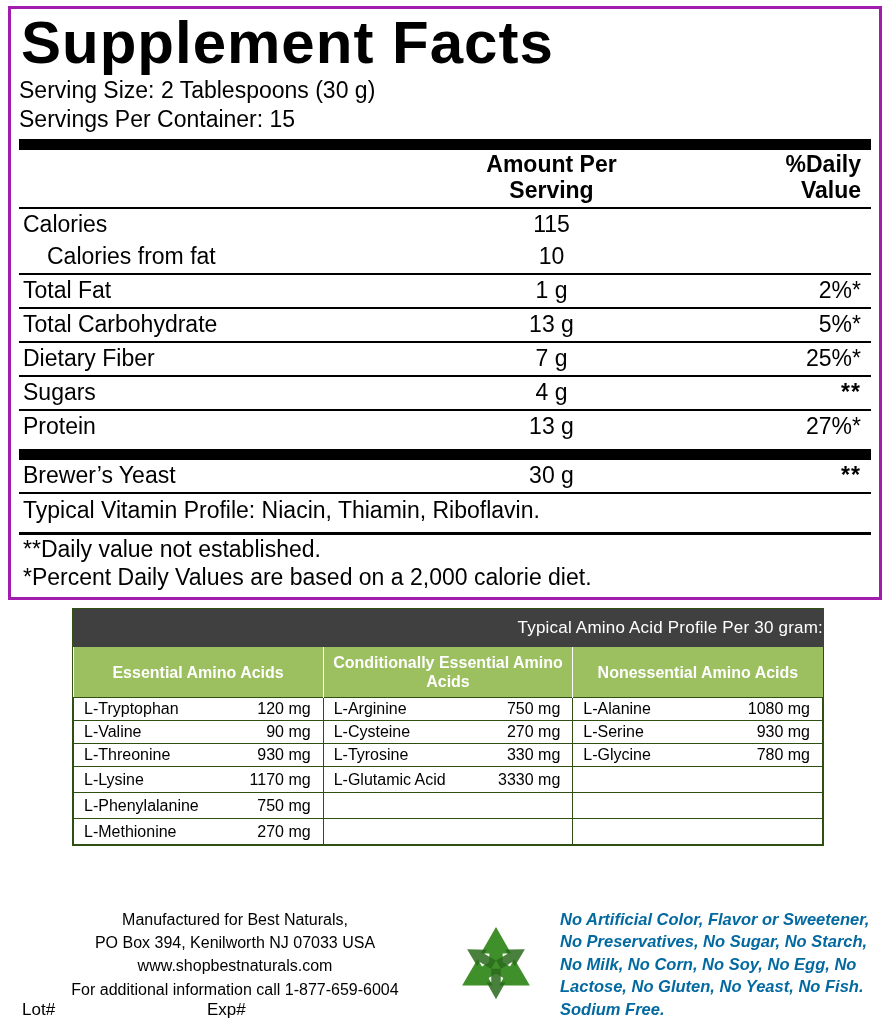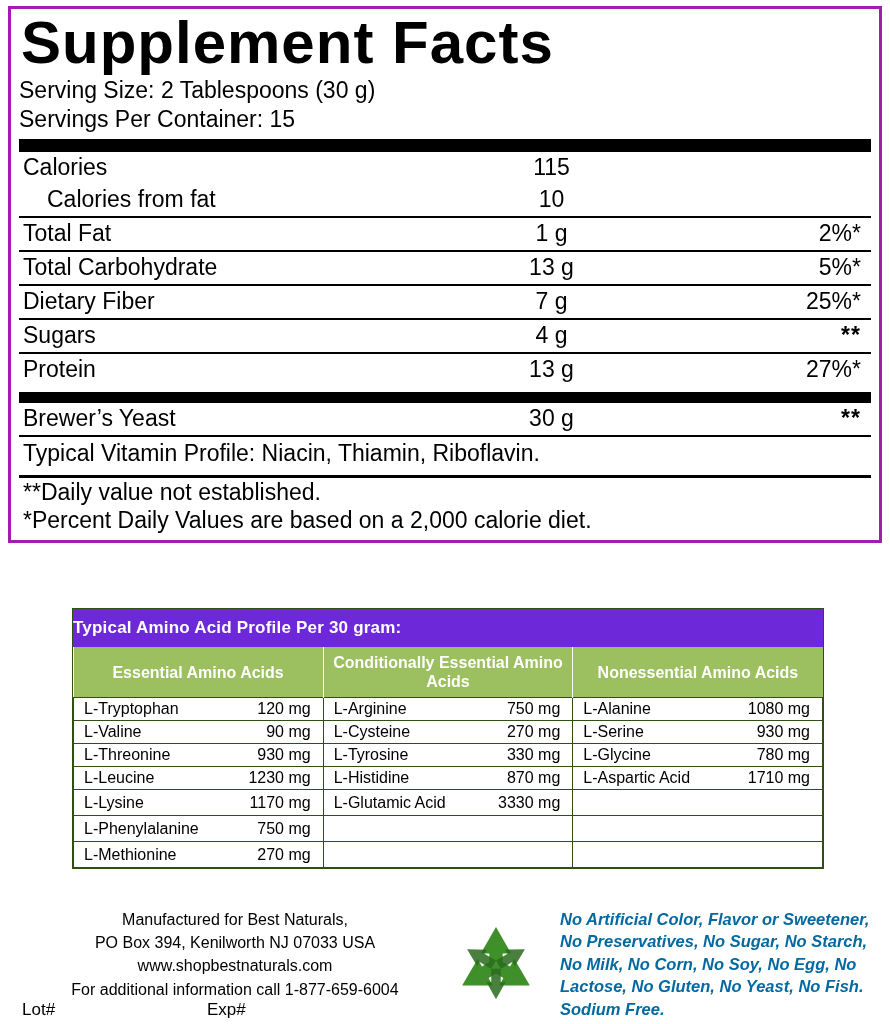--- a/index.html
+++ b/index.html
@@ -85,25 +85,25 @@
 
   
   .amino-wrap {
     position: absolute;
     left: 72px;
     top: 608px;
     width: 752px;
     border: 1px solid #2f4f13;
   }
   .amino-title {
-    background: #6d28d9;
+    background: #404040;
     color: #ffffff;
-    font-weight: bold;
+    font-weight: normal;
     font-size: 17px;
-    text-align: left;
+    text-align: right;
     padding: 9px 0;
     letter-spacing: .2px;
   }
   table.amino {
     width: 100%;
     border-collapse: collapse;
     font-size: 16px;
   }
   table.amino th {
     background: #9cbf5f;
@@ -175,20 +175,31 @@
 
 <div class="panel">
   <div class="sf-title">Supplement Facts</div>
   <div class="serving-line">Serving Size: 2 Tablespoons (30 g)</div>
   <div class="serving-line">Servings Per Container: 15</div>
 
   <div class="rule-thick"></div>
 
   <table class="facts">
     <tbody>
+        <tr class="hdr-row">
+      <td class="col-name"></td>
+      <td class="col-amt">
+        <span>Amount Per</span><br>
+        <span>Serving</span>
+      </td>
+      <td class="col-dv">
+        <span>%Daily</span><br>
+        <span>Value</span>
+      </td>
+    </tr>
 
     <tr class="row-sep">
       <td class="col-name">Calories</td>
       <td class="col-amt">115</td>
       <td class="col-dv"></td>
     </tr>
     <tr>
       <td class="col-name indent">Calories from fat</td>
       <td class="col-amt">10</td>
       <td class="col-dv"></td>
@@ -300,40 +311,20 @@
       <td>
             <div class="cellwrap">
               <span>L-Tyrosine</span>
               <span>330 mg</span>
             </div>
           </td>
       <td>
             <div class="cellwrap">
               <span>L-Glycine</span>
               <span>780 mg</span>
-            </div>
-          </td>
-    </tr>
-    <tr>
-      <td>
-            <div class="cellwrap">
-              <span>L-Leucine</span>
-              <span>1230 mg</span>
-            </div>
-          </td>
-      <td>
-            <div class="cellwrap">
-              <span>L-Histidine</span>
-              <span>870 mg</span>
-            </div>
-          </td>
-      <td>
-            <div class="cellwrap">
-              <span>L-Aspartic Acid</span>
-              <span>1710 mg</span>
             </div>
           </td>
     </tr>
     <tr>
       <td>
             <div class="cellwrap">
               <span>L-Lysine</span>
               <span>1170 mg</span>
             </div>
           </td>

